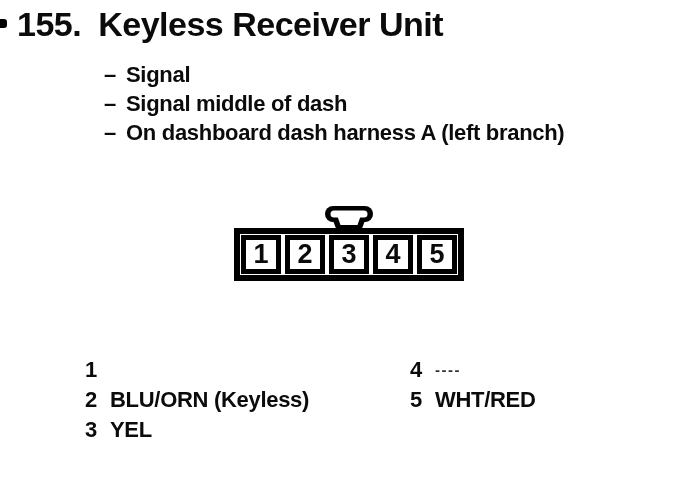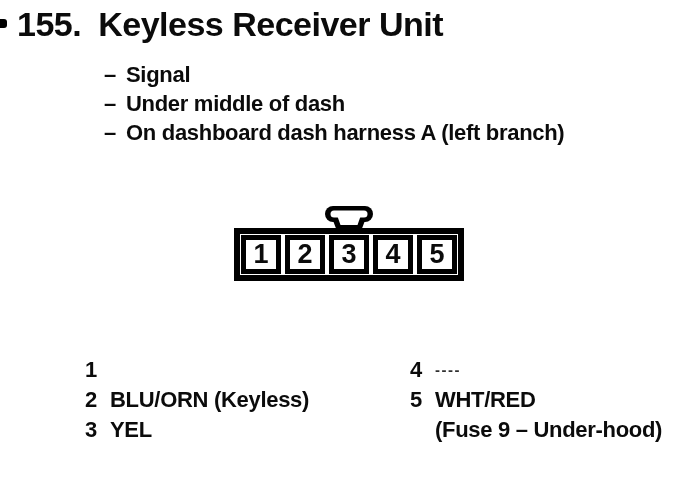--- a/index.html
+++ b/index.html
@@ -104,21 +104,21 @@
     <span class="title-num">155.</span><span class="title-text">Keyless Receiver Unit</span>
   </h1>
 
   <div class="notes">
     <div class="note-row">
       <span class="note-dash">–</span>
       <span>Signal</span>
     </div>
     <div class="note-row">
       <span class="note-dash">–</span>
-      <span>Under middle of dash</span>
+      <span>Signal middle of dash</span>
     </div>
     <div class="note-row">
       <span class="note-dash">–</span>
       <span>On dashboard dash harness A (left branch)</span>
     </div>
   </div>
 
   <svg class="latch-svg" viewBox="0 0 50 26" xmlns="http://www.w3.org/2000/svg">
     <rect x="1" y="1" width="48" height="16" rx="8" fill="#000"></rect>
     <polygon points="8,13 42,13 37,26 13,26" fill="#000"></polygon>
@@ -160,19 +160,15 @@
 
   <div class="legend legend-right">
     <div class="legend-row">
       <span class="legend-num">4</span>
       <span class="legend-text dash-mark">----</span>
     </div>
     <div class="legend-row">
       <span class="legend-num">5</span>
       <span class="legend-text">WHT/RED</span>
     </div>
-    <div class="legend-row">
-      <span class="legend-num"></span>
-      <span class="legend-text">(Fuse 9 – Under-hood)</span>
-    </div>
   </div>
 
 </div>
 
 </body></html>

